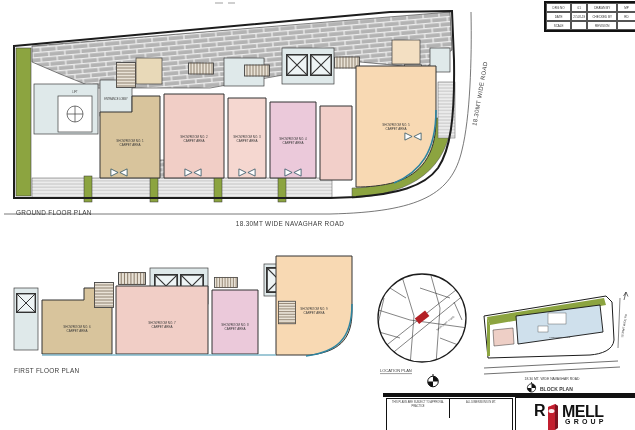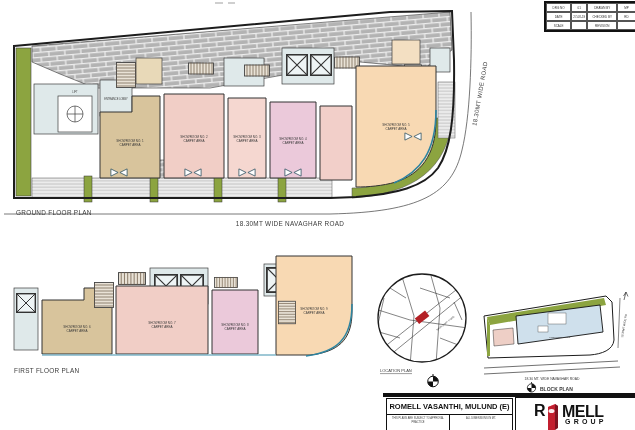--- a/index.html
+++ b/index.html
@@ -239,21 +239,20 @@
   <span>RD</span>
   <span>SCALE</span>
   <span></span>
   <span>REVISION</span>
   <span></span>
 </div>
 
 <div id="tb-bar" class="abs"></div>
 
 <div id="tb-left" class="abs">
-  <div id="tb-project">ROMELL VASANTHI, MULUND (E)</div>
   <div id="tb-notes">
     <div>THIS PLANS ARE SUBJECT TO APPROVAL PRACTICE</div>
     <div>ALL DIMENSIONS IN MT.</div>
   </div>
 </div>
 
 <div id="tb-logo-box" class="abs">
   <div id="logo">
     <span class="r">R</span>
     <svg width="14" height="30" viewBox="0 0 14 30">

